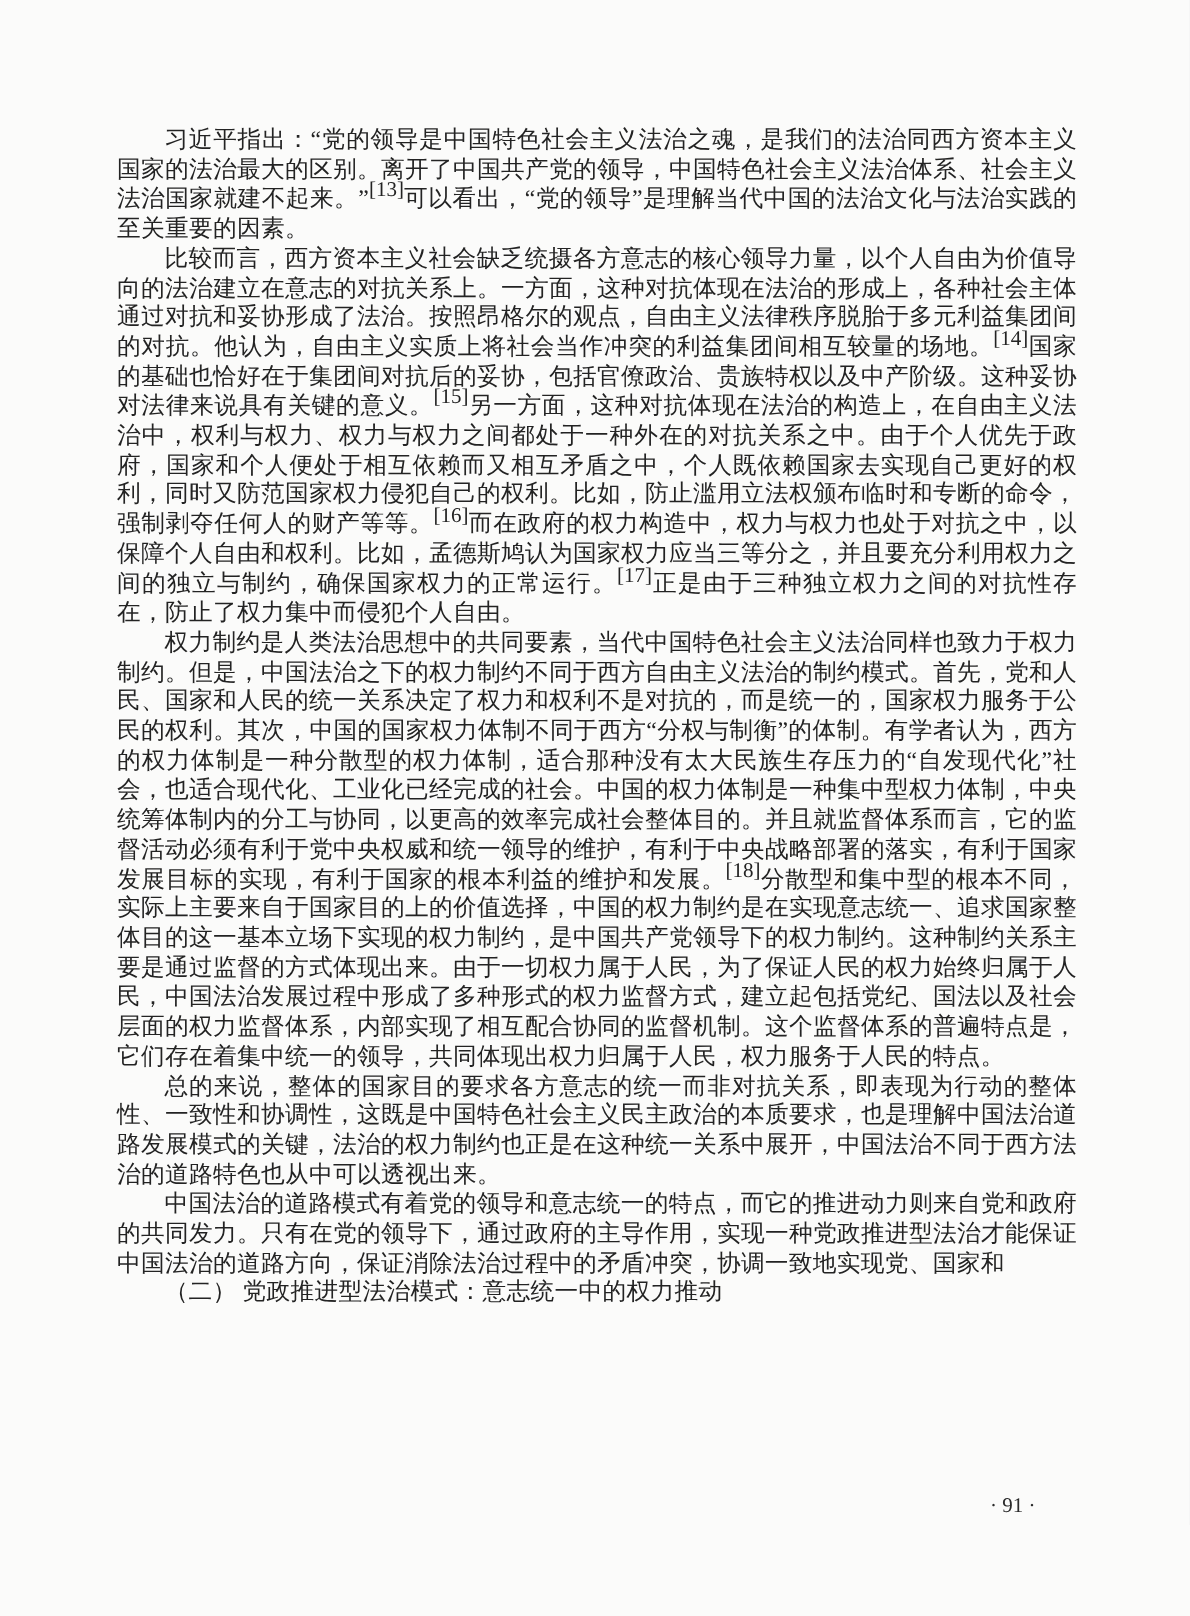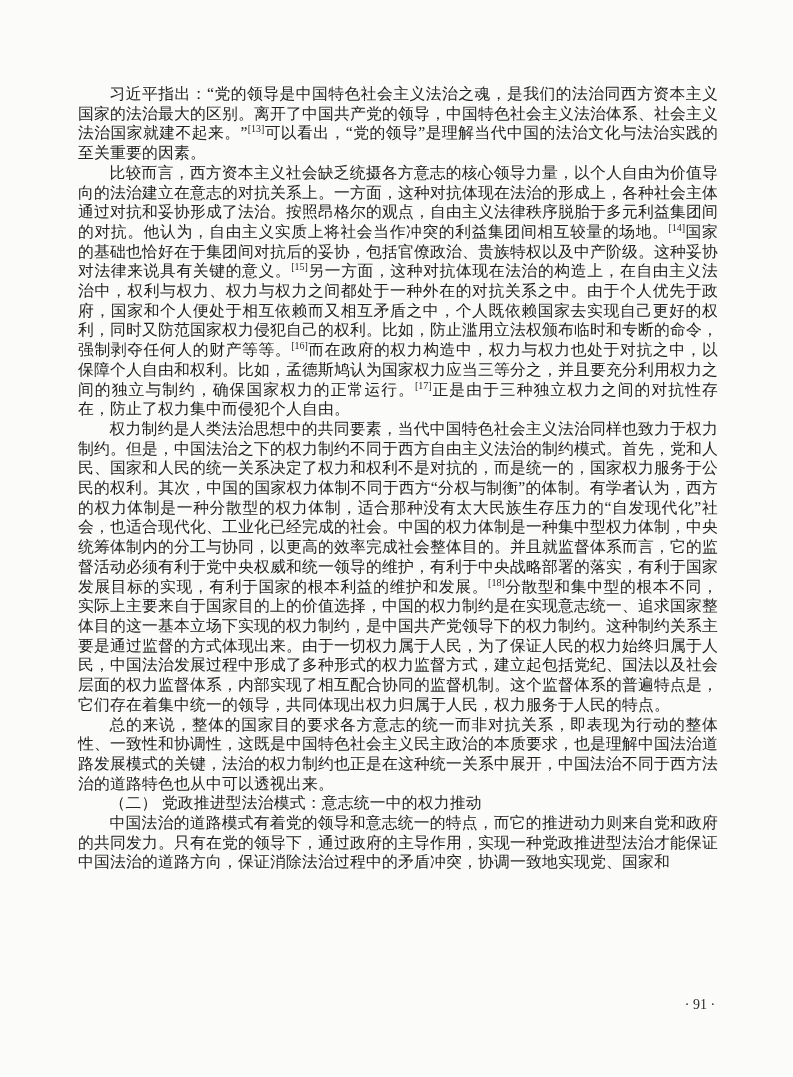--- a/index.html
+++ b/index.html
@@ -29,43 +29,42 @@
     letter-spacing: 0.2px;
   }
   .para {
     margin: 0;
     text-indent: 2em;
   }
   .para.subheading {
     
   }
   sup.fnref {
-    font-size: 10px;
+    font-size: 14px;
     line-height: 0;
     vertical-align: super;
     letter-spacing: 0;
   }
   .page-number {
     position: absolute;
     top: 996px;
     left: 660px;
     width: 80px;
-    text-align: center;
     color: #2a2a2a;
     font-size: 14px;
     line-height: 18px;
     font-family: "Liberation Serif", "DejaVu Serif", serif;
   }
 </style>
 </head>
 <body>
 
 <div class="page">
   <div class="article">
       <p class="para"><span>习近平指出：“党的领导是中国特色社会主义法治之魂，是我们的法治同西方资本主义国家的法治最大的区别。离开了中国共产党的领导，中国特色社会主义法治体系、社会主义法治国家就建不起来。”</span><sup class="fnref">[13]</sup><span>可以看出，“党的领导”是理解当代中国的法治文化与法治实践的至关重要的因素。</span></p>
       <p class="para"><span>比较而言，西方资本主义社会缺乏统摄各方意志的核心领导力量，以个人自由为价值导向的法治建立在意志的对抗关系上。一方面，这种对抗体现在法治的形成上，各种社会主体通过对抗和妥协形成了法治。按照昂格尔的观点，自由主义法律秩序脱胎于多元利益集团间的对抗。他认为，自由主义实质上将社会当作冲突的利益集团间相互较量的场地。</span><sup class="fnref">[14]</sup><span>国家的基础也恰好在于集团间对抗后的妥协，包括官僚政治、贵族特权以及中产阶级。这种妥协对法律来说具有关键的意义。</span><sup class="fnref">[15]</sup><span>另一方面，这种对抗体现在法治的构造上，在自由主义法治中，权利与权力、权力与权力之间都处于一种外在的对抗关系之中。由于个人优先于政府，国家和个人便处于相互依赖而又相互矛盾之中，个人既依赖国家去实现自己更好的权利，同时又防范国家权力侵犯自己的权利。比如，防止滥用立法权颁布临时和专断的命令，强制剥夺任何人的财产等等。</span><sup class="fnref">[16]</sup><span>而在政府的权力构造中，权力与权力也处于对抗之中，以保障个人自由和权利。比如，孟德斯鸠认为国家权力应当三等分之，并且要充分利用权力之间的独立与制约，确保国家权力的正常运行。</span><sup class="fnref">[17]</sup><span>正是由于三种独立权力之间的对抗性存在，防止了权力集中而侵犯个人自由。</span></p>
       <p class="para"><span>权力制约是人类法治思想中的共同要素，当代中国特色社会主义法治同样也致力于权力制约。但是，中国法治之下的权力制约不同于西方自由主义法治的制约模式。首先，党和人民、国家和人民的统一关系决定了权力和权利不是对抗的，而是统一的，国家权力服务于公民的权利。其次，中国的国家权力体制不同于西方“分权与制衡”的体制。有学者认为，西方的权力体制是一种分散型的权力体制，适合那种没有太大民族生存压力的“自发现代化”社会，也适合现代化、工业化已经完成的社会。中国的权力体制是一种集中型权力体制，中央统筹体制内的分工与协同，以更高的效率完成社会整体目的。并且就监督体系而言，它的监督活动必须有利于党中央权威和统一领导的维护，有利于中央战略部署的落实，有利于国家发展目标的实现，有利于国家的根本利益的维护和发展。</span><sup class="fnref">[18]</sup><span>分散型和集中型的根本不同，实际上主要来自于国家目的上的价值选择，中国的权力制约是在实现意志统一、追求国家整体目的这一基本立场下实现的权力制约，是中国共产党领导下的权力制约。这种制约关系主要是通过监督的方式体现出来。由于一切权力属于人民，为了保证人民的权力始终归属于人民，中国法治发展过程中形成了多种形式的权力监督方式，建立起包括党纪、国法以及社会层面的权力监督体系，内部实现了相互配合协同的监督机制。这个监督体系的普遍特点是，它们存在着集中统一的领导，共同体现出权力归属于人民，权力服务于人民的特点。</span></p>
       <p class="para"><span>总的来说，整体的国家目的要求各方意志的统一而非对抗关系，即表现为行动的整体性、一致性和协调性，这既是中国特色社会主义民主政治的本质要求，也是理解中国法治道路发展模式的关键，法治的权力制约也正是在这种统一关系中展开，中国法治不同于西方法治的道路特色也从中可以透视出来。</span></p>
+      <p class="para"><span>中国法治的道路模式有着党的领导和意志统一的特点，而它的推进动力则来自党和政府的共同发力。只有在党的领导下，通过政府的主导作用，实现一种党政推进型法治才能保证中国法治的道路方向，保证消除法治过程中的矛盾冲突，协调一致地实现党、国家和</span></p>
       <p class="para subheading"><span>（二） 党政推进型法治模式：意志统一中的权力推动</span></p>
-      <p class="para"><span>中国法治的道路模式有着党的领导和意志统一的特点，而它的推进动力则来自党和政府的共同发力。只有在党的领导下，通过政府的主导作用，实现一种党政推进型法治才能保证中国法治的道路方向，保证消除法治过程中的矛盾冲突，协调一致地实现党、国家和</span></p>
     </div>
   <div class="page-number">· 91 ·</div>
 </div>
 
 </body></html>

